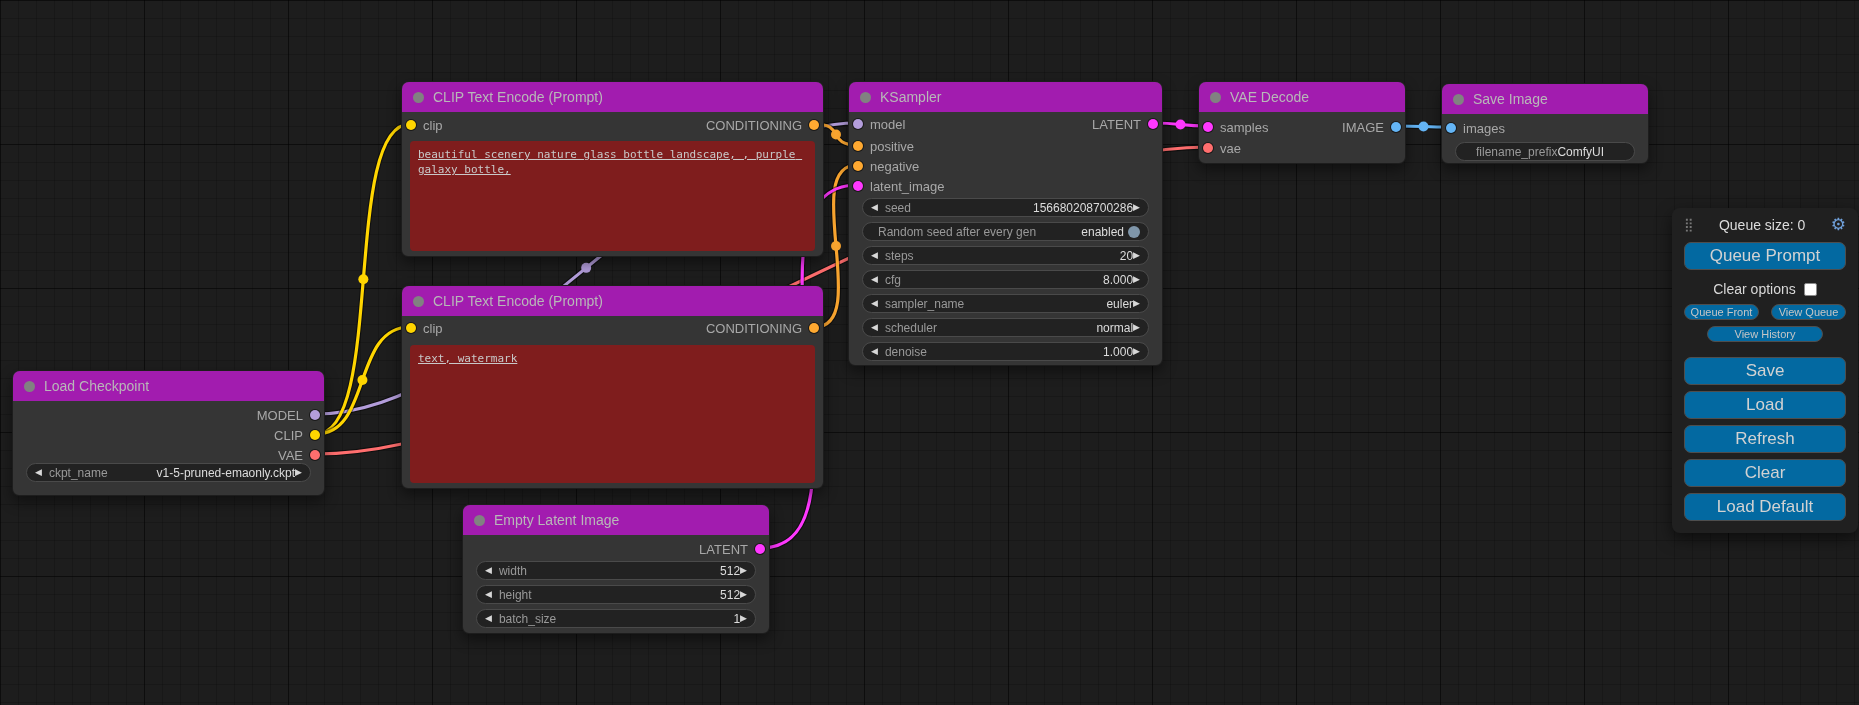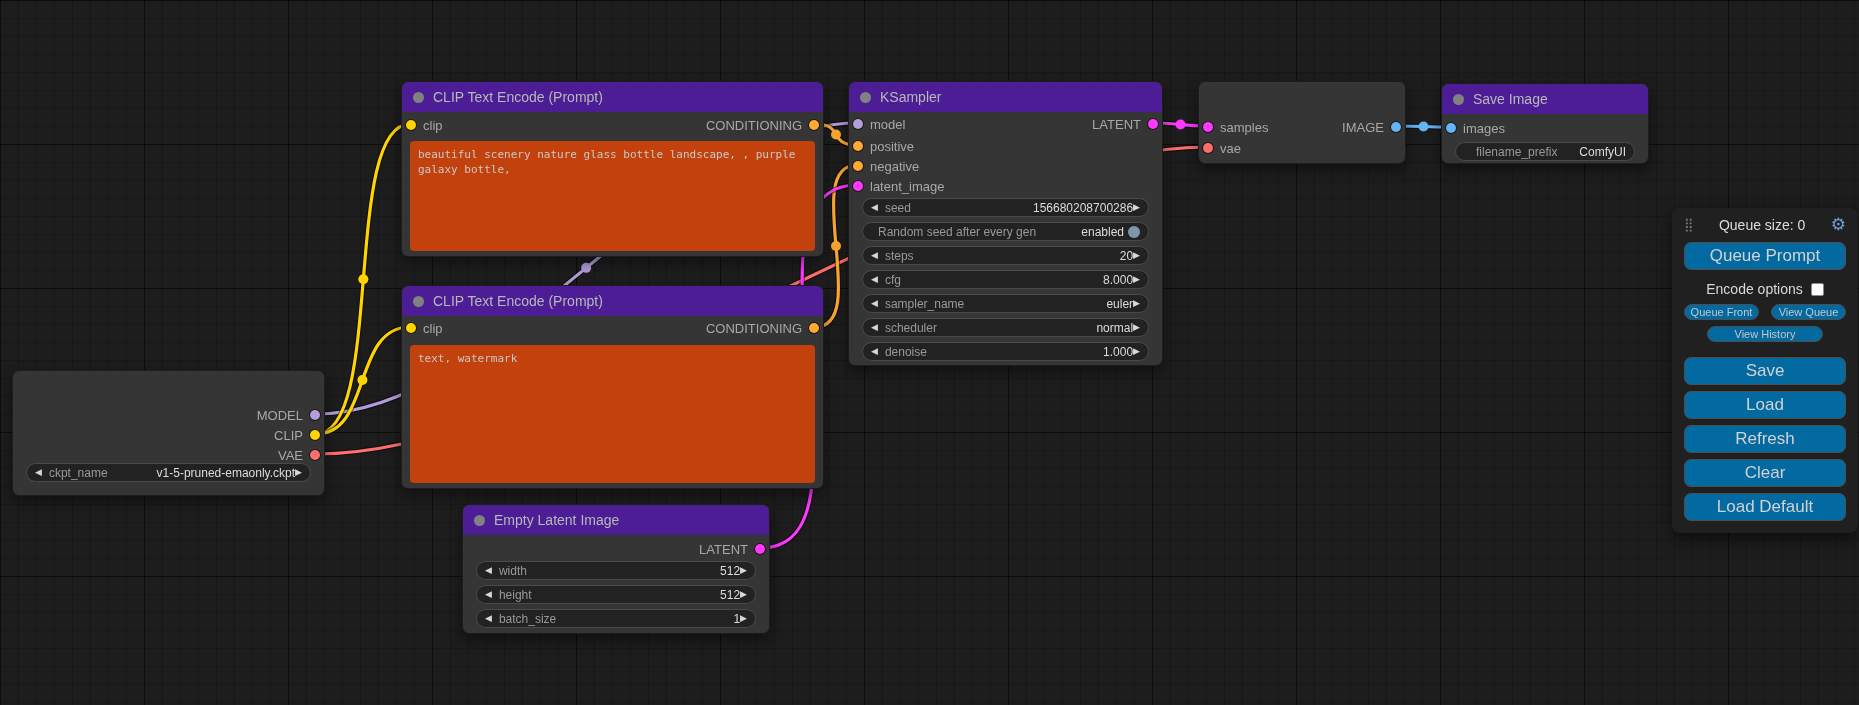--- a/index.html
+++ b/index.html
@@ -18,21 +18,21 @@
   #link-layer { position:absolute; left:0; top:0; z-index:1; pointer-events:none; }
 
   .node {
     position:absolute; z-index:2; background:#353535; border-radius:7px;
     border:1px solid rgba(0,0,0,0.45);
     box-shadow:0 6px 14px rgba(0,0,0,0.45);
     color:#a8a8a8;
   }
   .node-title {
     height:30px; display:flex; align-items:center; gap:9px; padding:8px 11px;
-    background:#4c1d95; border-radius:7px 7px 0 0;
+    background:#a21caf; border-radius:7px 7px 0 0;
     color:#b8b8b8; font-size:14px; white-space:nowrap; overflow:hidden;
   }
   .collapse-dot { width:11px; height:11px; border-radius:50%; background:#818181; flex:0 0 auto; }
 
   .slot { position:absolute; height:20px; display:flex; align-items:center; gap:7px;
           font-size:13px; color:#a8a8a8; white-space:nowrap; }
   .slot.in  { left:4px; }
   .slot.out { right:4px; }
   .slot-dot { width:10px; height:10px; border-radius:50%; background:#888;
               box-shadow:0 0 0 1px rgba(0,0,0,0.55); flex:0 0 auto; }
@@ -40,28 +40,28 @@
   .widget {
     position:absolute; left:13px; right:13px; height:19px;
     background:#222222; border:1px solid #4a4a4a; border-radius:10px;
     display:flex; align-items:center; padding:0 8px;
     font-size:12px; color:#999; white-space:nowrap; overflow:hidden;
   }
   .widget .arrow   { font-size:9px; color:#d8d8d8; line-height:1; flex:0 0 auto; }
   .widget .w-label { margin-left:7px; }
   .widget .w-value { margin-left:auto; color:#dcdcdc; }
   .widget.text .w-label { margin-left:12px; }
-  .widget.text .w-value { }
+  .widget.text .w-value { margin-right:22px; }
   .widget.toggle .w-value { margin-right:4px; }
   .toggle-knob { width:12px; height:12px; border-radius:50%; background:#7f96aa; flex:0 0 auto; }
 
   .prompt-text {
-    position:absolute; left:8px; right:8px; background:#c2410c; border-radius:4px;
+    position:absolute; left:8px; right:8px; background:#7f1d1d; border-radius:4px;
     padding:6px 8px; font-family:"DejaVu Sans Mono", monospace; font-size:11px;
-    line-height:1.4; color:#c9c9c9; white-space:pre-wrap; overflow:hidden;
+    line-height:1.4; color:#c9c9c9; white-space:pre-wrap; overflow:hidden;text-decoration:underline;
   }
 
   
   .menu {
     position:absolute; left:1672px; top:208px; width:186px; z-index:3;
     background:#202020; border-radius:8px; padding:8px 12px 12px;
     box-shadow:0 6px 16px rgba(0,0,0,0.55); color:#d6d6d6;
   }
   .menu-header { display:flex; align-items:center; font-size:14px; color:#dcdcdc; }
   .drag-handle { color:#777; font-size:13px; cursor:move; }
@@ -112,20 +112,24 @@
       <circle cx="807.4310913085938" cy="365.7385559082031" r="5" fill="#FF38FF"></circle>
       <path d="M 1154 123 C 1180 123, 1181 126, 1207 126" stroke="rgba(0,0,0,0.45)" stroke-width="5.5" fill="none"></path>
       <path d="M 1154 123 C 1180 123, 1181 126, 1207 126" stroke="#FF38FF" stroke-width="3.2" fill="none"></path>
       <circle cx="1180.5" cy="124.5" r="5" fill="#FF38FF"></circle>
       <path d="M 1397 126 C 1423 126, 1424 127, 1450 127" stroke="rgba(0,0,0,0.45)" stroke-width="5.5" fill="none"></path>
       <path d="M 1397 126 C 1423 126, 1424 127, 1450 127" stroke="#64B5F6" stroke-width="3.2" fill="none"></path>
       <circle cx="1423.5" cy="126.5" r="5" fill="#64B5F6"></circle>
     </svg>
 
   <div class="node" style="left:12px;top:370px;width:313px;height:126px">
+    <div class="node-title">
+      <span class="collapse-dot"></span>
+      <span>Load Checkpoint</span>
+    </div>
     <div class="slot out" style="top:34px">
       <span>MODEL</span>
       <span class="slot-dot" style="background: rgb(179, 157, 219);"></span>
     </div>
     <div class="slot out" style="top:54px">
       <span>CLIP</span>
       <span class="slot-dot" style="background: rgb(255, 213, 0);"></span>
     </div>
     <div class="slot out" style="top:74px">
       <span>VAE</span>
@@ -263,20 +267,24 @@
     </div>
     <div class="widget combo" style="top:260px">
       <span class="arrow">◀</span>
       <span class="w-label">denoise</span>
       <span class="w-value">1.000</span>
       <span class="arrow">▶</span>
     </div>
   </div>
 
   <div class="node" style="left:1198px;top:81px;width:208px;height:83px">
+    <div class="node-title">
+      <span class="collapse-dot"></span>
+      <span>VAE Decode</span>
+    </div>
     <div class="slot in" style="top:35px">
       <span class="slot-dot" style="background: rgb(255, 56, 255);"></span>
       <span>samples</span>
     </div>
     <div class="slot in" style="top:56px">
       <span class="slot-dot" style="background: rgb(255, 110, 110);"></span>
       <span>vae</span>
     </div>
     <div class="slot out" style="top:35px">
       <span>IMAGE</span>
@@ -300,21 +308,21 @@
   </div>
 
   <div class="menu">
     <div class="menu-header">
       <span class="drag-handle">⣿</span>
       <span class="qsize">Queue size: 0</span>
       <span class="gear">⚙</span>
     </div>
     <button class="btn queue-prompt">Queue Prompt</button>
     <div class="extra-row">
-      <span>Encode options</span>
+      <span>Clear options</span>
       <span class="checkbox"></span>
     </div>
     <div class="small-row">
       <button class="btn small">Queue Front</button>
       <button class="btn small">View Queue</button>
     </div>
     <button class="btn small history">View History</button>
     <button class="btn big first">Save</button>
     <button class="btn big">Load</button>
     <button class="btn big">Refresh</button>

